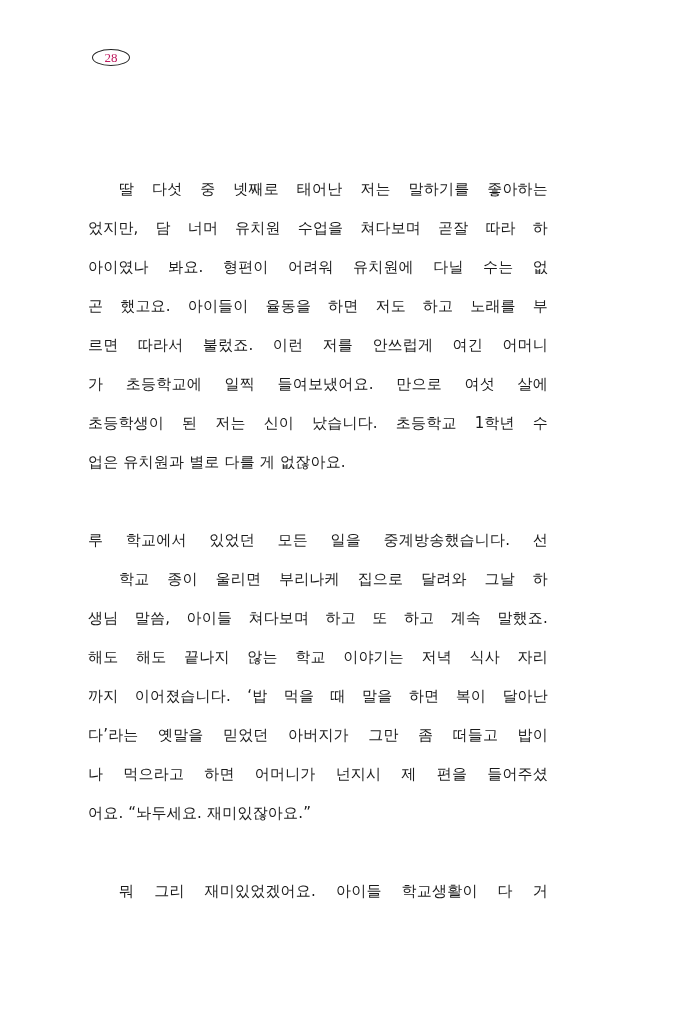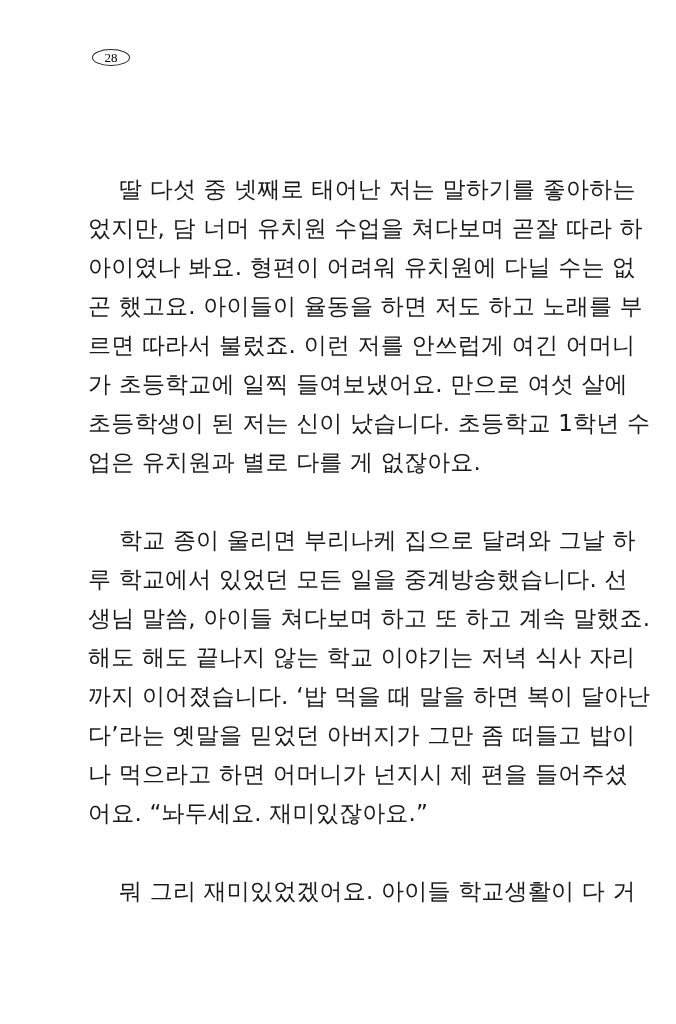--- a/index.html
+++ b/index.html
@@ -22,37 +22,37 @@
       width: 38px;
       height: 17px;
       border: 1.3px solid #222;
       border-radius: 50%;
       box-sizing: border-box;
       display: flex;
       align-items: center;
       justify-content: center;
       font-family: "Liberation Serif", serif;
       font-size: 13px;
-      color: #000000;
+      color: #be185d;
       line-height: 1;
     }
     .body-text {
       position: absolute;
       left: 88px;
       top: 170px;
       width: 460px;
     }
     .paragraph {
       margin: 0 0 39px 0;
     }
     .line {
       display: block;
       height: 39px;
       line-height: 39px;
-      font-size: 23px;
+      font-size: 15px;
       white-space: nowrap;
       letter-spacing: 0.2px;
       text-align: justify;
       text-align-last: justify;
     }
     .line.last {
       text-align-last: left;
     }
     .line.indent {
       padding-left: 31px;
@@ -70,22 +70,22 @@
     <span class="line indent">딸 다섯 중 넷째로 태어난 저는 말하기를 좋아하는</span>
     <span class="line">었지만, 담 너머 유치원 수업을 쳐다보며 곧잘 따라 하</span>
     <span class="line">아이였나 봐요. 형편이 어려워 유치원에 다닐 수는 없</span>
     <span class="line">곤 했고요. 아이들이 율동을 하면 저도 하고 노래를 부</span>
     <span class="line">르면 따라서 불렀죠. 이런 저를 안쓰럽게 여긴 어머니</span>
     <span class="line">가 초등학교에 일찍 들여보냈어요. 만으로 여섯 살에</span>
     <span class="line">초등학생이 된 저는 신이 났습니다. 초등학교 1학년 수</span>
     <span class="line last">업은 유치원과 별로 다를 게 없잖아요.</span>
   </div>
   <div class="paragraph">
+    <span class="line">루 학교에서 있었던 모든 일을 중계방송했습니다. 선</span>
     <span class="line indent">학교 종이 울리면 부리나케 집으로 달려와 그날 하</span>
-    <span class="line">루 학교에서 있었던 모든 일을 중계방송했습니다. 선</span>
     <span class="line">생님 말씀, 아이들 쳐다보며 하고 또 하고 계속 말했죠.</span>
     <span class="line">해도 해도 끝나지 않는 학교 이야기는 저녁 식사 자리</span>
     <span class="line">까지 이어졌습니다. ‘밥 먹을 때 말을 하면 복이 달아난</span>
     <span class="line">다’라는 옛말을 믿었던 아버지가 그만 좀 떠들고 밥이</span>
     <span class="line">나 먹으라고 하면 어머니가 넌지시 제 편을 들어주셨</span>
     <span class="line last">어요. “놔두세요. 재미있잖아요.”</span>
   </div>
   <div class="paragraph">
     <span class="line indent">뭐 그리 재미있었겠어요. 아이들 학교생활이 다 거</span>
   </div>

